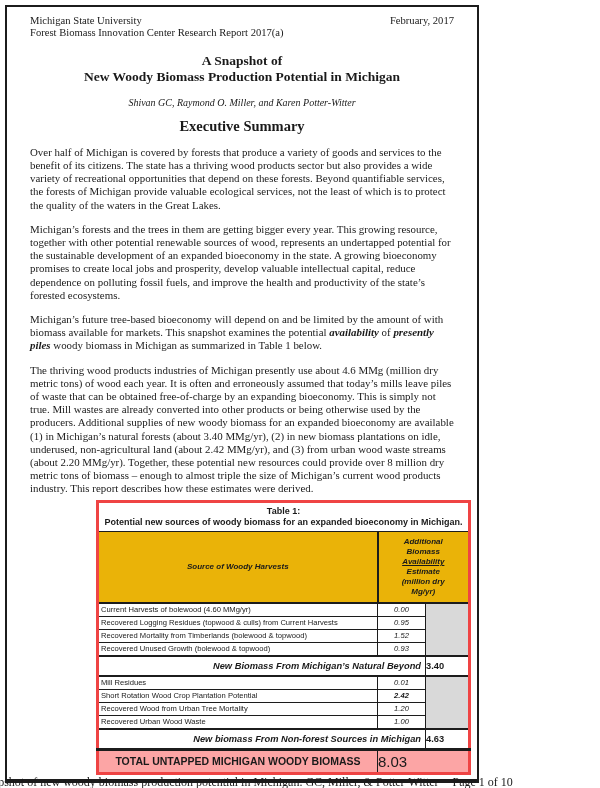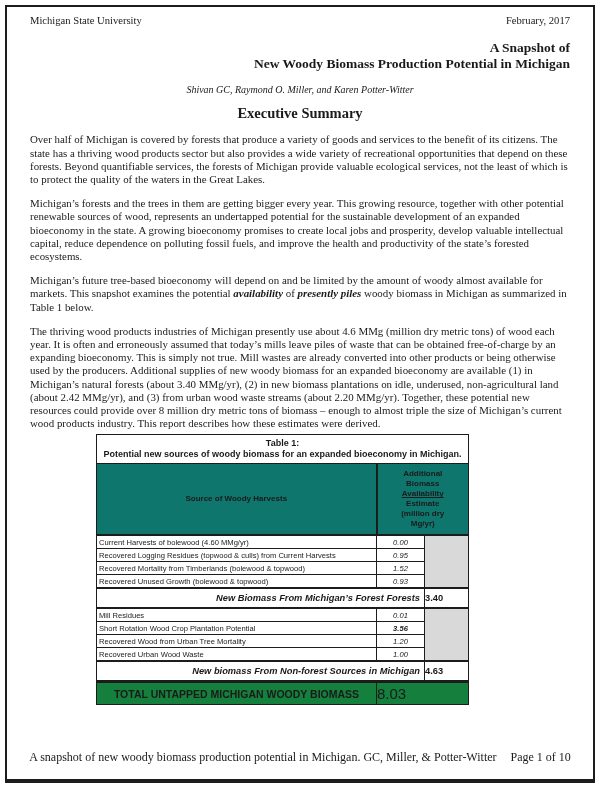--- a/index.html
+++ b/index.html
@@ -1,106 +1,107 @@
 <!DOCTYPE html>
 <html><head>
 <meta charset="utf-8">
 <style>
   * { box-sizing: border-box; margin: 0; padding: 0; }
   html, body { width: 600px; height: 788px; background: #ffffff; }
   body { font-family: "Liberation Serif", serif; color: #1a1a1a; }
 
   .page {
-    width: 590px; height: 778px; margin: 5px;
+    width: 474px; height: 778px; margin: 5px;
     border: 2px solid #1c1c1c; border-bottom-width: 4px;
     padding: 8px 23px 12px 23px;
     display: flex; flex-direction: column;
     background: #ffffff;
   }
 
   
   .hdr-row { display: flex; justify-content: space-between; align-items: flex-start;
              font-size: 10.6px; line-height: 12.4px; }
   .hdr-left div { white-space: nowrap; }
 
   
-  .doc-title { margin-top: 13px; text-align: right; font-weight: bold;
+  .doc-title { margin-top: 13px; text-align: center; font-weight: bold;
                font-size: 13.5px; line-height: 16px; }
   .authors   { margin-top: 12px; text-align: center; font-style: italic; font-size: 10px; }
   .section-heading { margin-top: 10px; text-align: center; font-weight: bold; font-size: 14.5px; }
 
   
   p.body-par { margin-top: 11px; font-size: 10.9px; line-height: 13.2px; text-align: left; }
   p.body-par .emph { font-weight: bold; font-style: italic; }
 
   
   table.t1 { border-collapse: collapse; width: 372px; margin: 4px 0 0 66px;
              font-family: "Liberation Sans", sans-serif; table-layout: fixed;
-             border: 1px solid #ef4444; }
+             border: 3px solid #ef4444; }
   col.c1 { width: 280px; } col.c2 { width: 48px; } col.c3 { width: 44px; }
   table.t1 td { border: 1px solid #1c1c1c; overflow: hidden; }
 
   td.ttl { text-align: center; font-weight: bold; font-size: 9px; line-height: 11px;
            padding: 3px 2px; border-bottom: 2px solid #1c1c1c; background: #ffffff; }
 
-  tr.colhdr td { background: #0f766e; font-weight: bold; 
+  tr.colhdr td { background: #eab308; font-weight: bold; font-style: italic;
                  font-size: 8px; line-height: 10px; text-align: center;
                  padding: 5px 17px; border-bottom: 2px solid #1c1c1c; }
   tr.colhdr td:first-child { border-right: 2px solid #1c1c1c; }
   .u { text-decoration: underline; }
 
   td.lbl { font-size: 7.6px; line-height: 9px; padding: 1.5px 2px;
            border-right: 2px solid #1c1c1c; white-space: nowrap; }
   td.val { font-size: 7.6px; font-style: italic; text-align: center;
            padding: 1.5px 1px; border-right: 2px solid #1c1c1c; }
   td.val.strong { font-weight: bold; }
   td.spacer { background: #d9d9d9; border-left: 2px solid #1c1c1c; }
 
   tr.sub td { border-top: 2px solid #1c1c1c; border-bottom: 2px solid #1c1c1c; background: #fff; }
   td.sublbl { font-weight: bold; font-style: italic; font-size: 9.3px; text-align: right;
               padding: 4px 4px 4px 2px; border-right: 2px solid #1c1c1c; }
   td.subval { font-weight: bold; font-size: 9.3px; text-align: left; }
 
-  tr.tot td { background: #15803d; border-top: 3px solid #1c1c1c; }
+  tr.tot td { background: #fca5a5; border-top: 3px solid #1c1c1c; }
   td.totlbl { font-weight: bold; font-size: 10.5px; text-align: center; padding: 4.5px 2px;
               border-right: 3px solid #1c1c1c; }
   td.totval { font-weight: normal; font-size: 15px; text-align: left; }
 
   
   .footer { margin-top: auto; display: flex; justify-content: center; gap: 14px;
             font-size: 12px; padding-bottom: 2px; }
   .footer .cite { white-space: nowrap; }
   .footer .pageno { white-space: nowrap; }
 </style>
 </head>
 <body>
 
 <div class="page">
 
   <div class="hdr-row">
     <div class="hdr-left">
       <div>Michigan State University</div>
+      <div>Forest Biomass Innovation Center Research Report 2017(a)</div>
     </div>
     <div class="hdr-right">February, 2017</div>
   </div>
 
   <div class="doc-title">
     <div>A Snapshot of</div>
     <div>New Woody Biomass Production Potential in Michigan</div>
   </div>
 
   <div class="authors">Shivan GC, Raymond O. Miller, and Karen Potter-Witter</div>
 
   <div class="section-heading">Executive Summary</div>
 
   <p class="body-par">Over half of Michigan is covered by forests that produce a variety of goods and services to the benefit of its citizens. The state has a thriving wood products sector but also provides a wide variety of recreational opportunities that depend on these forests. Beyond quantifiable services, the forests of Michigan provide valuable ecological services, not the least of which is to protect the quality of the waters in the Great Lakes.</p>
 
   <p class="body-par">Michigan’s forests and the trees in them are getting bigger every year. This growing resource, together with other potential renewable sources of wood, represents an undertapped potential for the sustainable development of an expanded bioeconomy in the state. A growing bioeconomy promises to create local jobs and prosperity, develop valuable intellectual capital, reduce dependence on polluting fossil fuels, and improve the health and productivity of the state’s forested ecosystems.</p>
 
-  <p class="body-par"><span>Michigan’s future tree-based bioeconomy will depend on and be limited by the amount of woody almost available for markets. This snapshot examines the potential </span><span class="emph">availability</span><span> of </span><span class="emph">presently piles</span><span> woody biomass in Michigan as summarized in Table 1 below.</span></p>
+  <p class="body-par"><span>Michigan’s future tree-based bioeconomy will depend on and be limited by the amount of with biomass available for markets. This snapshot examines the potential </span><span class="emph">availability</span><span> of </span><span class="emph">presently piles</span><span> woody biomass in Michigan as summarized in Table 1 below.</span></p>
 
   <p class="body-par">The thriving wood products industries of Michigan presently use about 4.6 MMg (million dry metric tons) of wood each year.  It is often and erroneously assumed that today’s mills leave piles of waste that can be obtained free-of-charge by an expanding bioeconomy. This is simply not true. Mill wastes are already converted into other products or being otherwise used by the producers. Additional supplies of new woody biomass for an expanded bioeconomy are available (1) in Michigan’s natural forests (about 3.40 MMg/yr), (2) in new biomass plantations on idle, underused, non-agricultural land (about 2.42 MMg/yr), and (3) from urban wood waste streams (about 2.20 MMg/yr). Together, these potential new resources could provide over 8 million dry metric tons of biomass – enough to almost triple the size of Michigan’s current wood products industry. This report describes how these estimates were derived.</p>
 
   <table class="t1">
     <colgroup>
         <col class="c1">
         <col class="c2">
         <col class="c3">
       </colgroup>
     <tbody>
@@ -130,32 +131,32 @@
       </tr>
       <tr>
         <td class="lbl">Recovered Mortality from Timberlands (bolewood &amp; topwood)</td>
         <td class="val">1.52</td>
       </tr>
       <tr>
         <td class="lbl">Recovered Unused Growth (bolewood &amp; topwood)</td>
         <td class="val">0.93</td>
       </tr>
       <tr class="sub">
-        <td class="sublbl" colspan="2">New Biomass From Michigan’s Forest Forests</td>
+        <td class="sublbl" colspan="2">New Biomass From Michigan’s Natural Beyond</td>
         <td class="subval">3.40</td>
       </tr>
 
       <tr>
         <td class="lbl">Mill Residues</td>
         <td class="val">0.01</td>
         <td class="spacer" rowspan="4"></td>
       </tr>
       <tr>
         <td class="lbl">Short Rotation Wood Crop Plantation Potential</td>
-        <td class="val strong">3.56</td>
+        <td class="val strong">2.42</td>
       </tr>
       <tr>
         <td class="lbl">Recovered Wood from Urban Tree Mortality</td>
         <td class="val">1.20</td>
       </tr>
       <tr>
         <td class="lbl">Recovered Urban Wood Waste</td>
         <td class="val">1.00</td>
       </tr>
       <tr class="sub">

